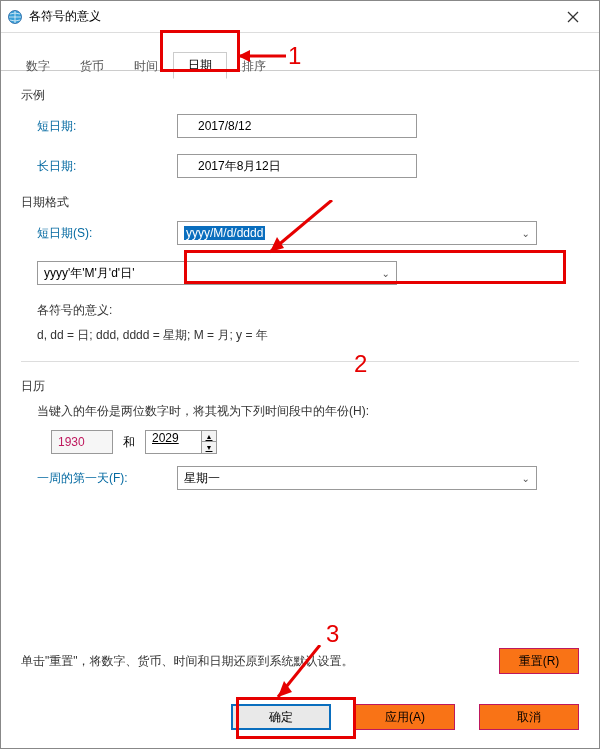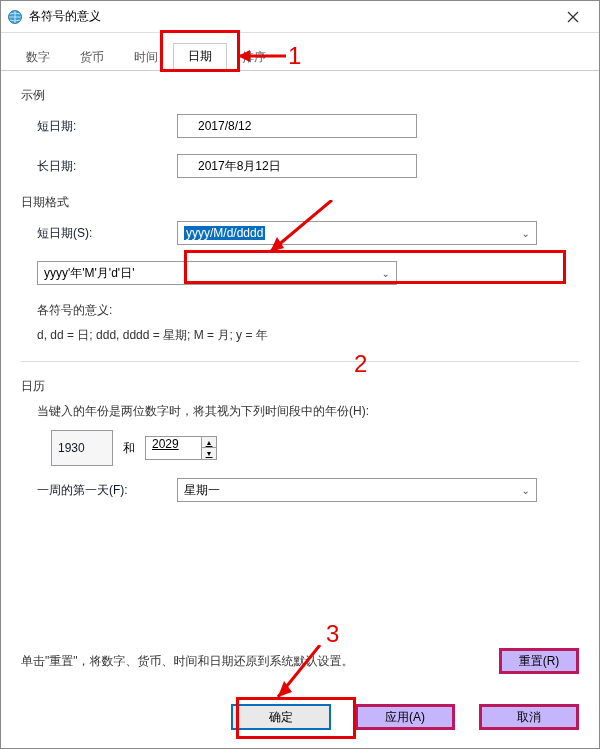--- a/index.html
+++ b/index.html
@@ -58,21 +58,21 @@
       background: #fff;
     }
     .tab {
       padding: 4px 14px;
       border: 1px solid transparent;
       border-bottom: none;
       cursor: pointer;
       font-size: 12px;
       color: #555;
       position: relative;
-      top: 0;
+      top: 9px;
       text-align: right;
     }
     .tab.active {
       border: 1px solid #ccc;
       border-bottom: 1px solid #fff;
       background: #fff;
       color: #000;
     }
     .content {
       flex: 1;
@@ -88,21 +88,21 @@
       margin-bottom: 8px;
     }
     .row {
       display: flex;
       align-items: center;
       margin: 10px 0 16px 16px;
     }
     .row-label {
       width: 140px;
       font-size: 12px;
-      color: #0f172a;
+      color: #0369a1;
     }
     .display-box {
       width: 240px;
       height: 24px;
       border: 1px solid #999;
       padding: 2px 20px;
       display: flex;
       align-items: center;
       font-size: 12px;
       background: #fff;
@@ -145,26 +145,26 @@
       color: #333;
     }
     .year-row {
       display: flex;
       align-items: center;
       gap: 10px;
       margin: 6px 0 12px 30px;
     }
     .year-input {
       width: 62px;
-      height: 36px;
+      height: 24px;
       border: 1px solid #999;
       padding: 2px 6px;
       font-size: 12px;
       background: #f6f6f6;
-      color: #0f172a;
+      color: #be185d;
       display: flex;
       align-items: center;
     }
     .spinner {
       display: flex;
       align-items: flex-start;
       border: 1px solid #999;
       height: 24px;
       text-decoration: underline;
     }
@@ -200,22 +200,22 @@
     }
     .reset-row {
       display: flex;
       align-items: center;
       justify-content: space-between;
       margin-bottom: 30px;
     }
     .btn {
       min-width: 80px;
       height: 26px;
-      border: 3px solid #be185d;
-      background: #c4b5fd;
+      border: 1px solid #be185d;
+      background: #f97316;
       font-size: 12px;
       cursor: pointer;
       display: inline-flex;
       align-items: center;
       justify-content: center;
     }
     .btn.primary {
       border: 2px solid #0a6ebe;
       background: #e9e9e9;
     }

